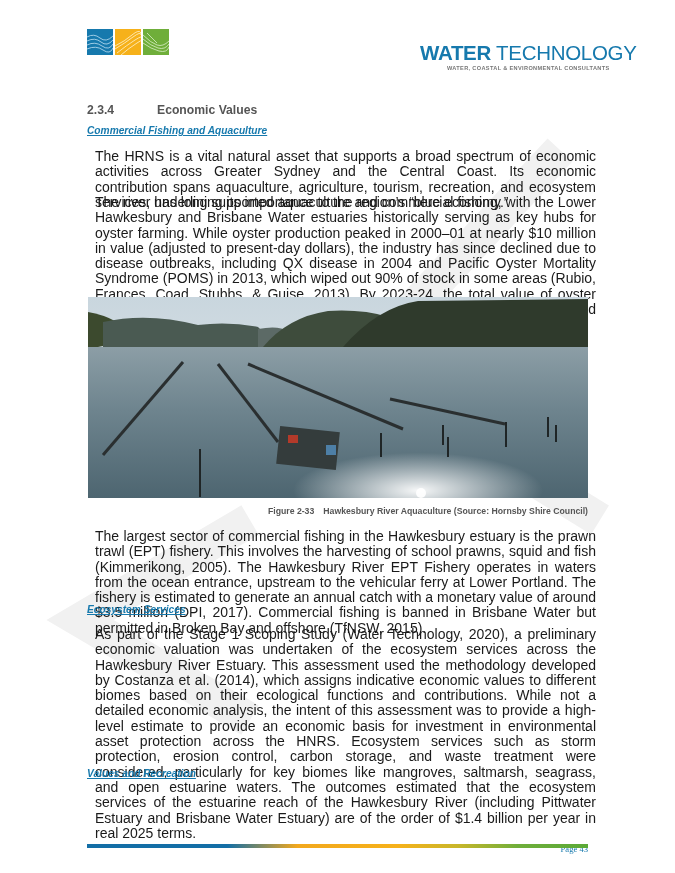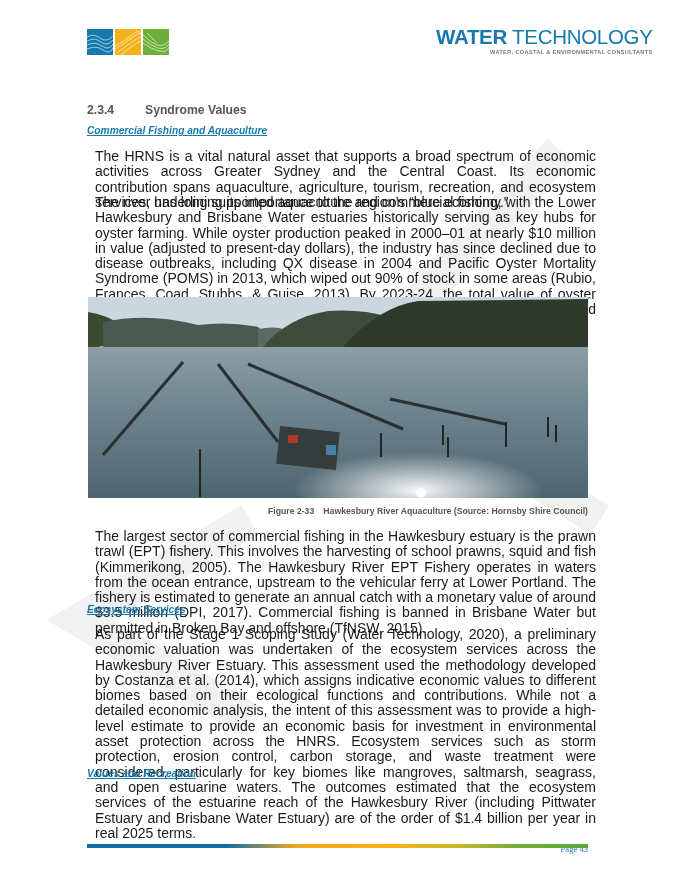--- a/index.html
+++ b/index.html
@@ -2,27 +2,27 @@
 <html><head>
 <meta charset="utf-8">
 <style>
   html, body { margin: 0; padding: 0; background: #ffffff; }
   body { width: 675px; height: 873px; position: relative; overflow: hidden;
          font-family: "Liberation Sans", sans-serif; color: #1a1a1a; }
   .watermark { position: absolute; left: 0; top: 0; width: 675px; height: 873px; pointer-events: none; z-index: 0; }
 
   .logo { position: absolute; left: 87px; top: 29px; width: 86px; height: 26px; display: flex; gap: 2px; }
   .logo .sq { width: 26px; height: 26px; position: relative; overflow: hidden; }
-  .brand { position: absolute; left: 420px; top: 26px; text-align: right; margin-left: 16px; }
+  .brand { position: absolute; left: 420px; top: 42px; text-align: center; }
   .brand .name { font-size: 20.5px; color: #1679ad; letter-spacing: -0.3px; line-height: 22px; white-space: nowrap; }
   .brand .name b { font-weight: bold; }
   .brand .name span.light { font-weight: normal; }
   .brand .tag { font-size: 5.6px; color: #777; letter-spacing: 0.35px; font-weight: bold; margin-top: 1px; white-space: nowrap; }
 
-  .section-heading { position: absolute; left: 87px; top: 103px; font-size: 12.2px; font-weight: bold; color: #555; display: flex; }
+  .section-heading { position: absolute; left: 87px; top: 103px; font-size: 12.2px; font-weight: bold; color: #555; display: flex; gap: 12px; }
   .section-heading .num { width: 58px; }
   .subheading { position: absolute; left: 87px; font-size: 10.2px; font-weight: bold; font-style: italic; color: #1679ad; text-decoration: underline; }
 
   .para { position: absolute; left: 95px; width: 501px; font-size: 14px; line-height: 15.3px; text-align: justify; color: #1a1a1a; }
 
   .photo { position: absolute; left: 88px; top: 297px; width: 500px; height: 201px; overflow: hidden; }
   .caption { position: absolute; left: 87px; width: 501px; top: 506px; text-align: right; font-size: 8.7px; font-weight: bold; color: #555; }
   .caption .fig-no { margin-right: 9px; }
 
   .footer { position: absolute; left: 87px; top: 818px; width: 501px; font-size: 8.6px; color: #1679ad; line-height: 11px; }
@@ -74,21 +74,21 @@
   </div>
 </div>
 
 <div class="brand">
   <div class="name"><b>WATER</b> <span class="light">TECHNOLOGY</span></div>
   <div class="tag">WATER, COASTAL &amp; ENVIRONMENTAL CONSULTANTS</div>
 </div>
 
 <div class="section-heading">
   <span class="num">2.3.4</span>
-  <span>Syndrome Values</span>
+  <span>Economic Values</span>
 </div>
 
 <div class="subheading" style="top:125px;text-align:right;">Commercial Fishing and Aquaculture</div>
 
 <div class="para" style="top:149px;">The HRNS is a vital natural asset that supports a broad spectrum of economic activities across Greater Sydney and the Central Coast. Its economic contribution spans aquaculture, agriculture, tourism, recreation, and ecosystem services, underlining its importance to the region’s “blue economy.”</div>
 <div class="para" style="top:195px;">The river has long supported aquaculture and commercial fishing, with the Lower Hawkesbury and Brisbane Water estuaries historically serving as key hubs for oyster farming. While oyster production peaked in 2000–01 at nearly $10 million in value (adjusted to present-day dollars), the industry has since declined due to disease outbreaks, including QX disease in 2004 and Pacific Oyster Mortality Syndrome (POMS) in 2013, which wiped out 90% of stock in some areas (Rubio, Frances, Coad, Stubbs, &amp; Guise, 2013). By 2023-24, the total value of oyster production had recovered to generate around $4.5 million - representing around 6% of the state’s total oyster production value (DPIRD, 2025a).</div>
 
 <div class="photo">
   <svg width="500" height="201" viewBox="0 0 500 201" preserveAspectRatio="none">
     <defs>

